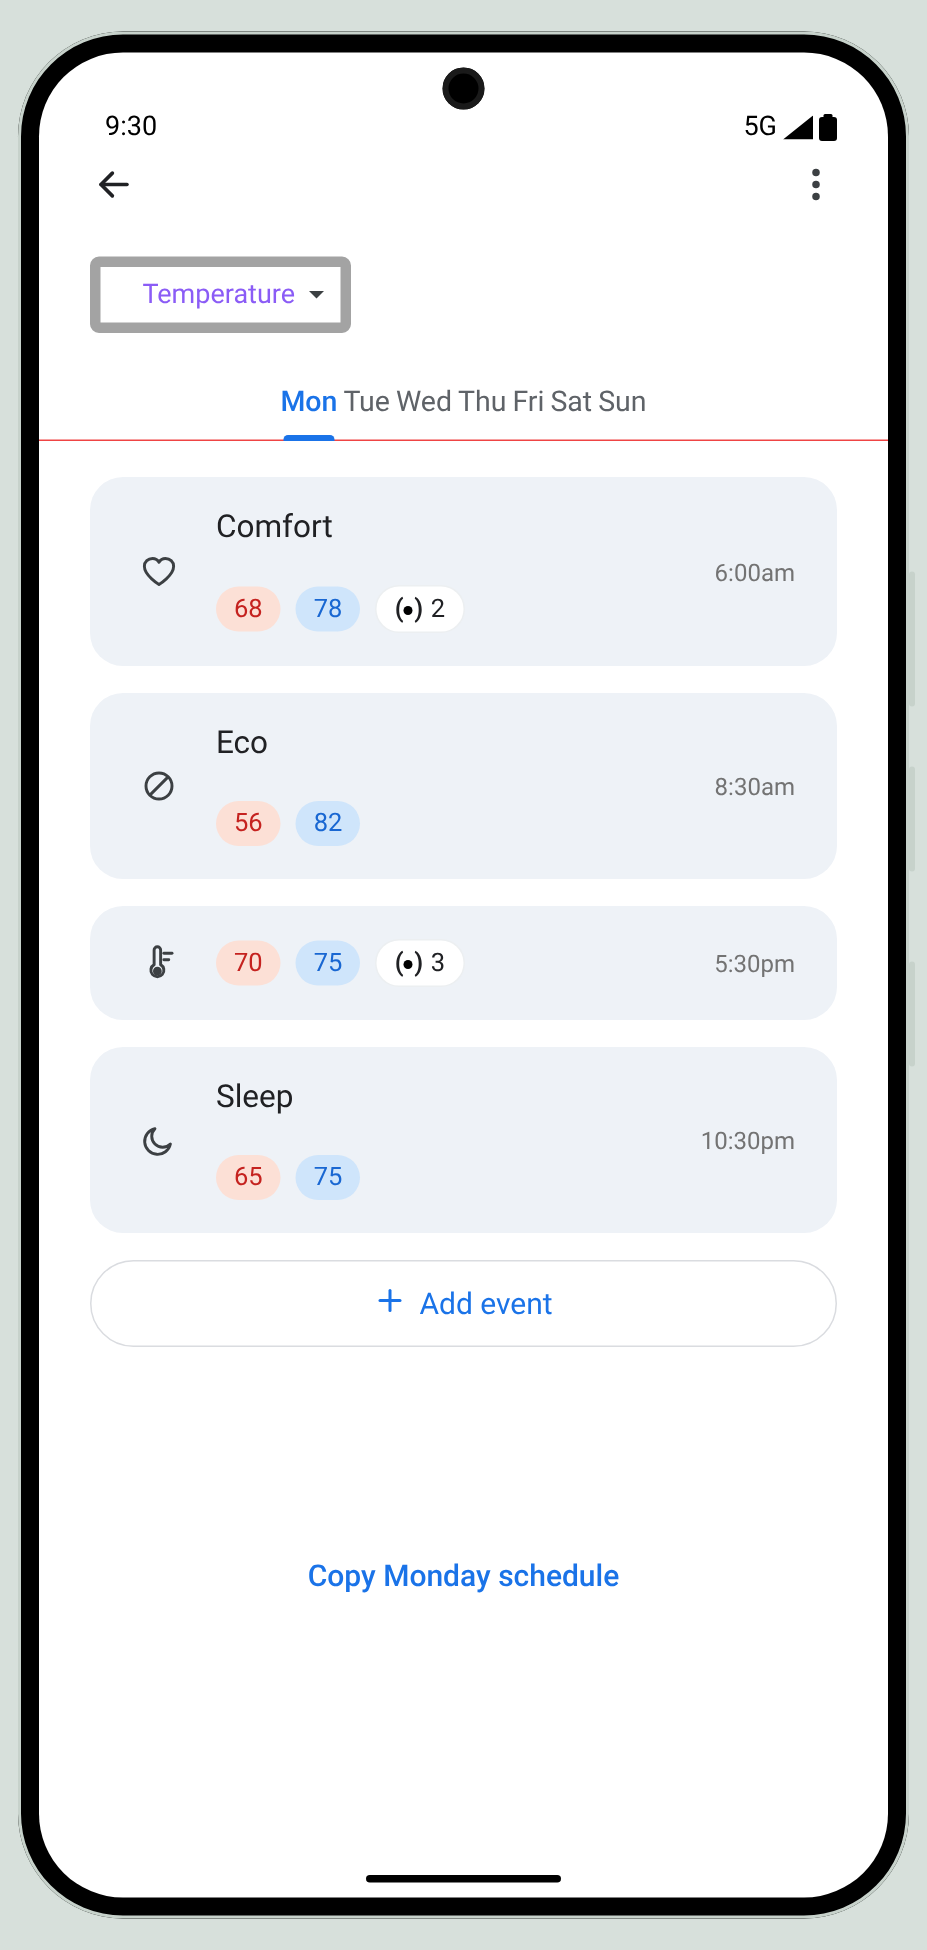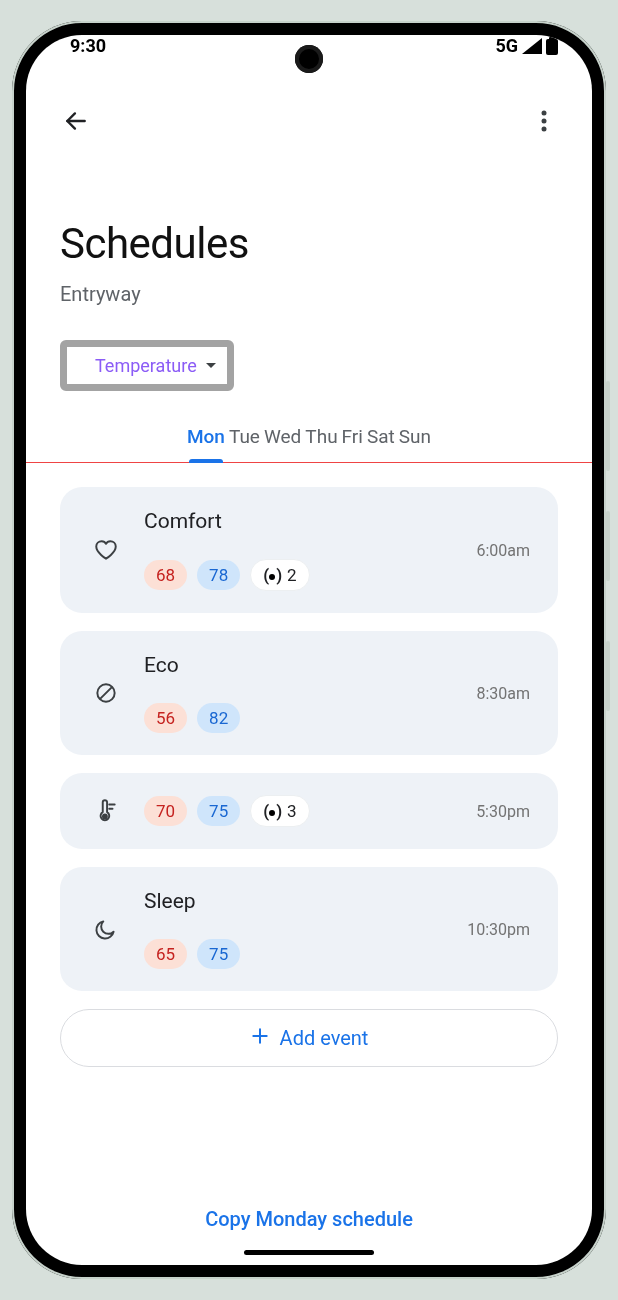--- a/index.html
+++ b/index.html
@@ -38,24 +38,24 @@
     transform: translateX(-50%);
     width: 28px; height: 28px;
     background: #000; border-radius: 50%;
     z-index: 20;
     box-shadow: inset 0 0 0 4px #1a1a1a;
   }
   .status-bar {
     height: 60px;
     padding: 0 34px 0 44px;
     display: flex;
-    align-items: flex-start;
+    align-items: flex-end;
     justify-content: space-between;
     font-size: 18px;
-    font-weight: 700;
+    font-weight: 400;
     color: #000;
   }
   .status-right { display: flex; align-items: center; gap: 4px; }
   .appbar {
     height: 56px;
     display: flex;
     align-items: center;
     justify-content: space-between;
     padding: 0 28px 0 30px;
   }
@@ -145,24 +145,20 @@
       </span>
       <span class="icon-btn">
         <svg width="6" height="22" viewBox="0 0 6 22" fill="#3c4043">
             <circle cx="3" cy="3" r="2.5"></circle>
             <circle cx="3" cy="11" r="2.5"></circle>
             <circle cx="3" cy="19" r="2.5"></circle>
           </svg>
       </span>
     </div>
 
-    <div class="header">
-      <div class="title">Schedules</div>
-      <div class="subtitle">Entryway</div>
-    </div>
 
     <div class="dropdown-row">
       <div class="dropdown">
         <span>Temperature</span>
         <svg width="12" height="8" viewBox="0 0 12 8">
             <path d="M1 1 L6 6 L11 1 Z" fill="#3c4043"></path>
           </svg>
       </div>
     </div>
 

